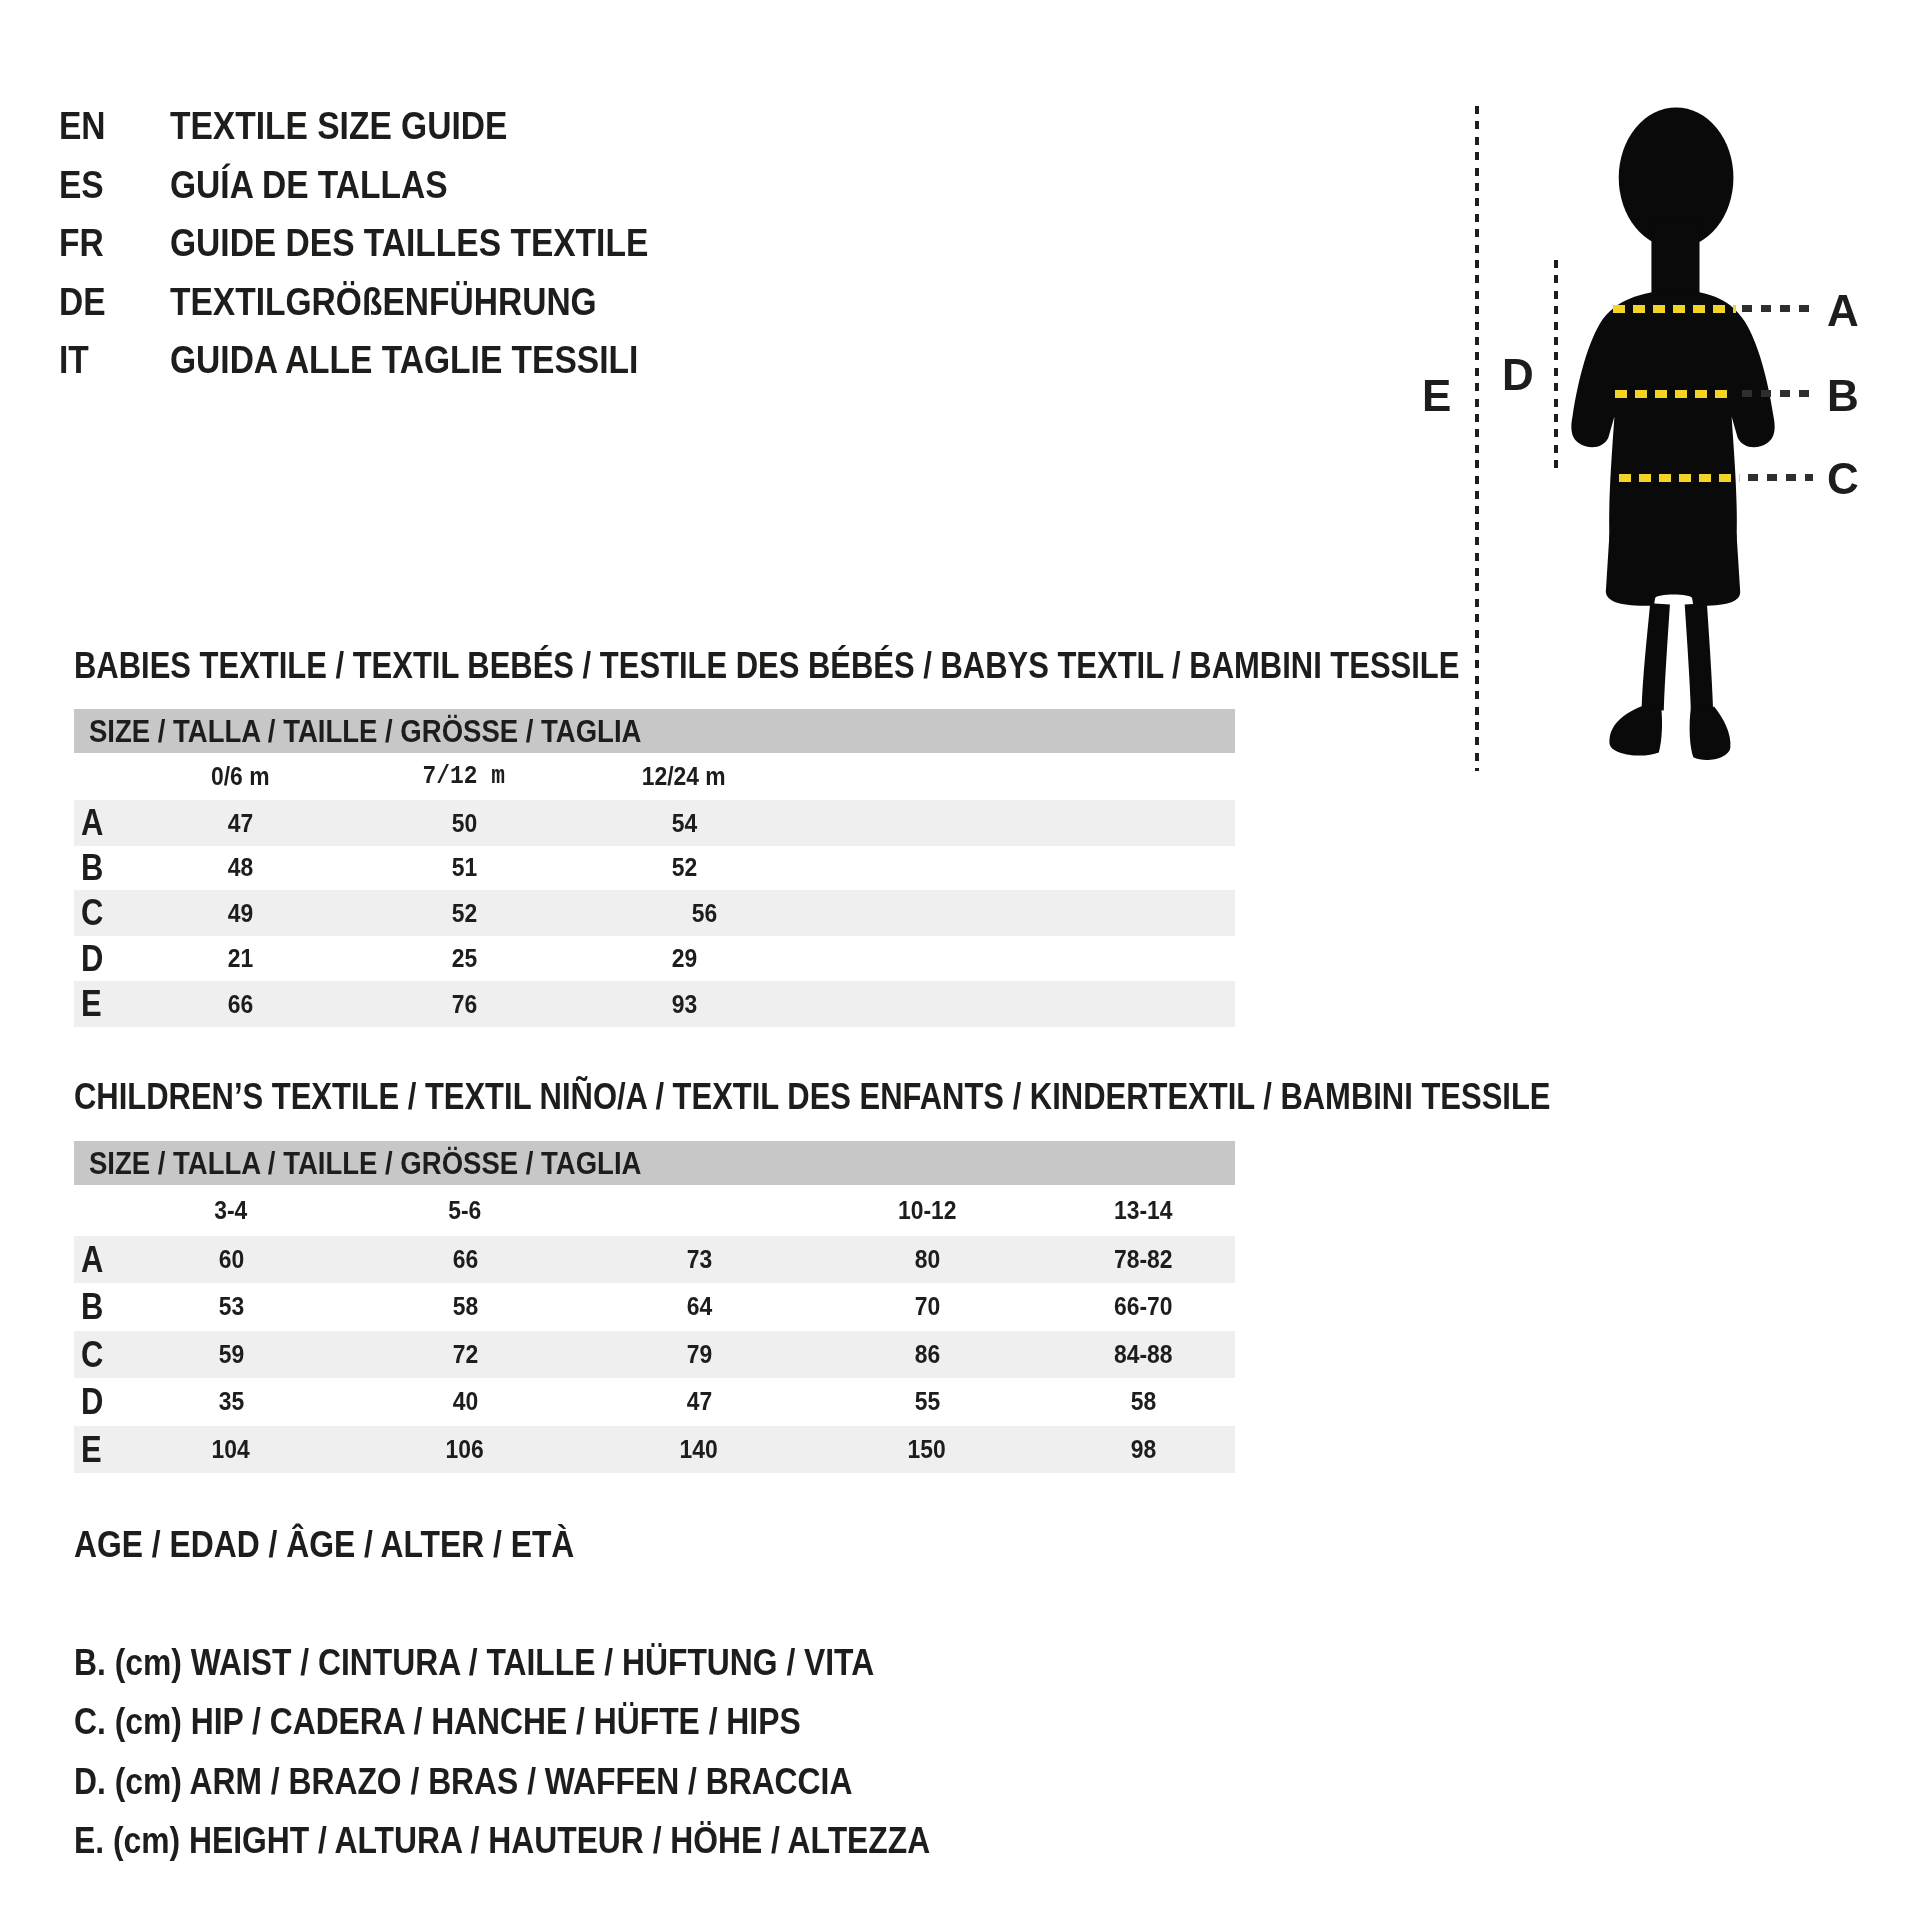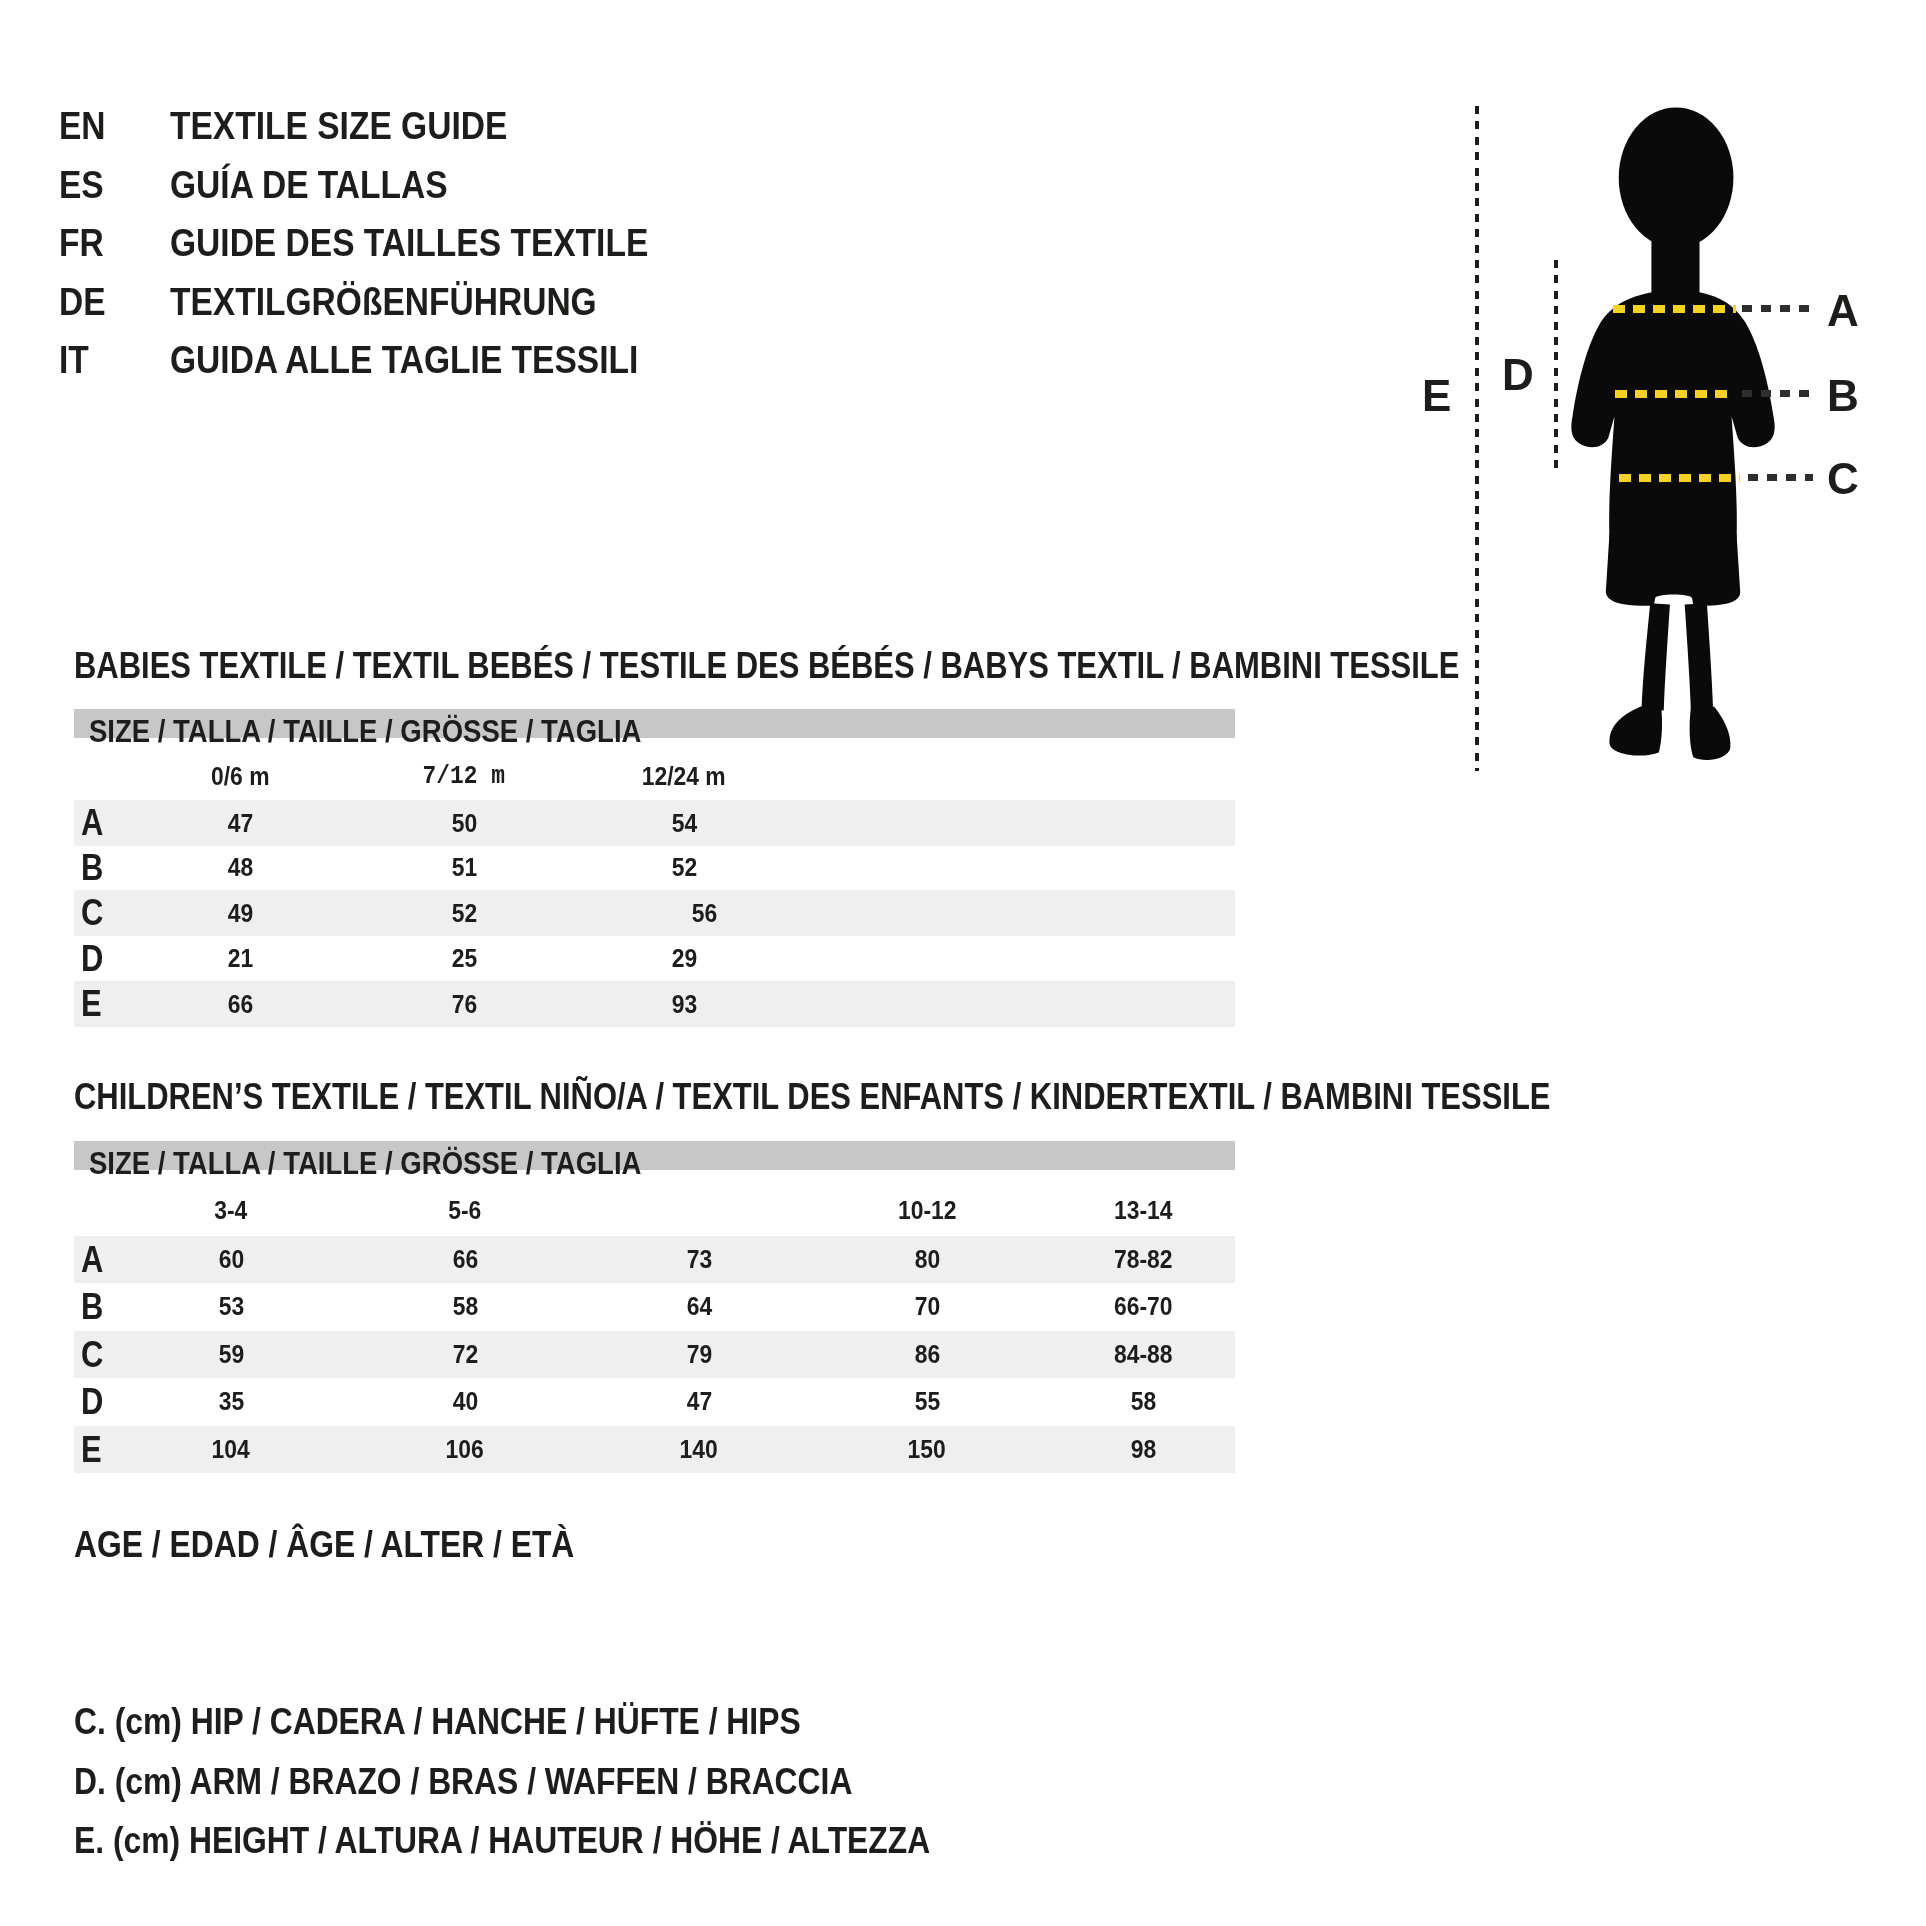--- a/index.html
+++ b/index.html
@@ -15,21 +15,21 @@
   
   .lang-row{position:absolute;left:0;height:59px;line-height:59px;font-size:39px;}
   .lang-code{position:absolute;left:0;}
   .lang-title{position:absolute;left:111px;}
 
   
   .section-heading{position:absolute;left:74px;height:43px;line-height:43px;font-size:36px;}
 
   
   .size-table{position:absolute;left:74px;width:1161px;}
-  .size-bar{position:absolute;left:0;top:0;width:1161px;height:29px;line-height:44px;
+  .size-bar{position:absolute;left:0;top:0;width:1161px;height:44px;line-height:44px;
             background:#c7c7c7;font-size:32px;padding:0;}
   .size-bar .pad{margin-left:15px;}
   .thead-row,.trow{position:absolute;left:0;width:1161px;}
   .stripe{background:#efefef;}
   .rlabel{position:absolute;left:7.4px;top:0;font-size:36px;}
   .cell{position:absolute;top:0;width:148px;text-align:center;font-size:26px;}
 
   
   .legend-line{position:absolute;left:0;height:59px;line-height:59px;font-size:37px;}
 
@@ -229,19 +229,20 @@
       <span class="cell" style="left:83px;line-height:47px;"><span class="cxc">104</span></span>
       <span class="cell" style="left:317px;line-height:47px;"><span class="cxc">106</span></span>
       <span class="cell" style="left:551px;line-height:47px;"><span class="cxc">140</span></span>
       <span class="cell" style="left:779px;line-height:47px;"><span class="cxc">150</span></span>
       <span class="cell" style="left:995px;line-height:47px;"><span class="cxc">98</span></span>
     </div>
   </div>
 
   <div class="abs" style="left:74px;top:1515px;width:1232px;height:357px;">
     <div class="legend-line" style="top:0;"><span class="cx">AGE / EDAD / ÂGE / ALTER / ETÀ</span></div>
+    <div class="legend-line" style="top:118px;"><span class="cx">B. (cm) WAIST / CINTURA / TAILLE / HÜFTUNG / VITA</span></div>
     <div class="legend-line" style="top:237px;"><span class="cx">D. (cm) ARM / BRAZO / BRAS / WAFFEN / BRACCIA</span></div>
     <div class="legend-line" style="top:177px;"><span class="cx">C. (cm) HIP / CADERA / HANCHE / HÜFTE / HIPS</span></div>
     <div class="legend-line" style="top:296px;"><span class="cx">E. (cm) HEIGHT / ALTURA / HAUTEUR / HÖHE / ALTEZZA</span></div>
   </div>
 
 </div>
 
 
 </body></html>

